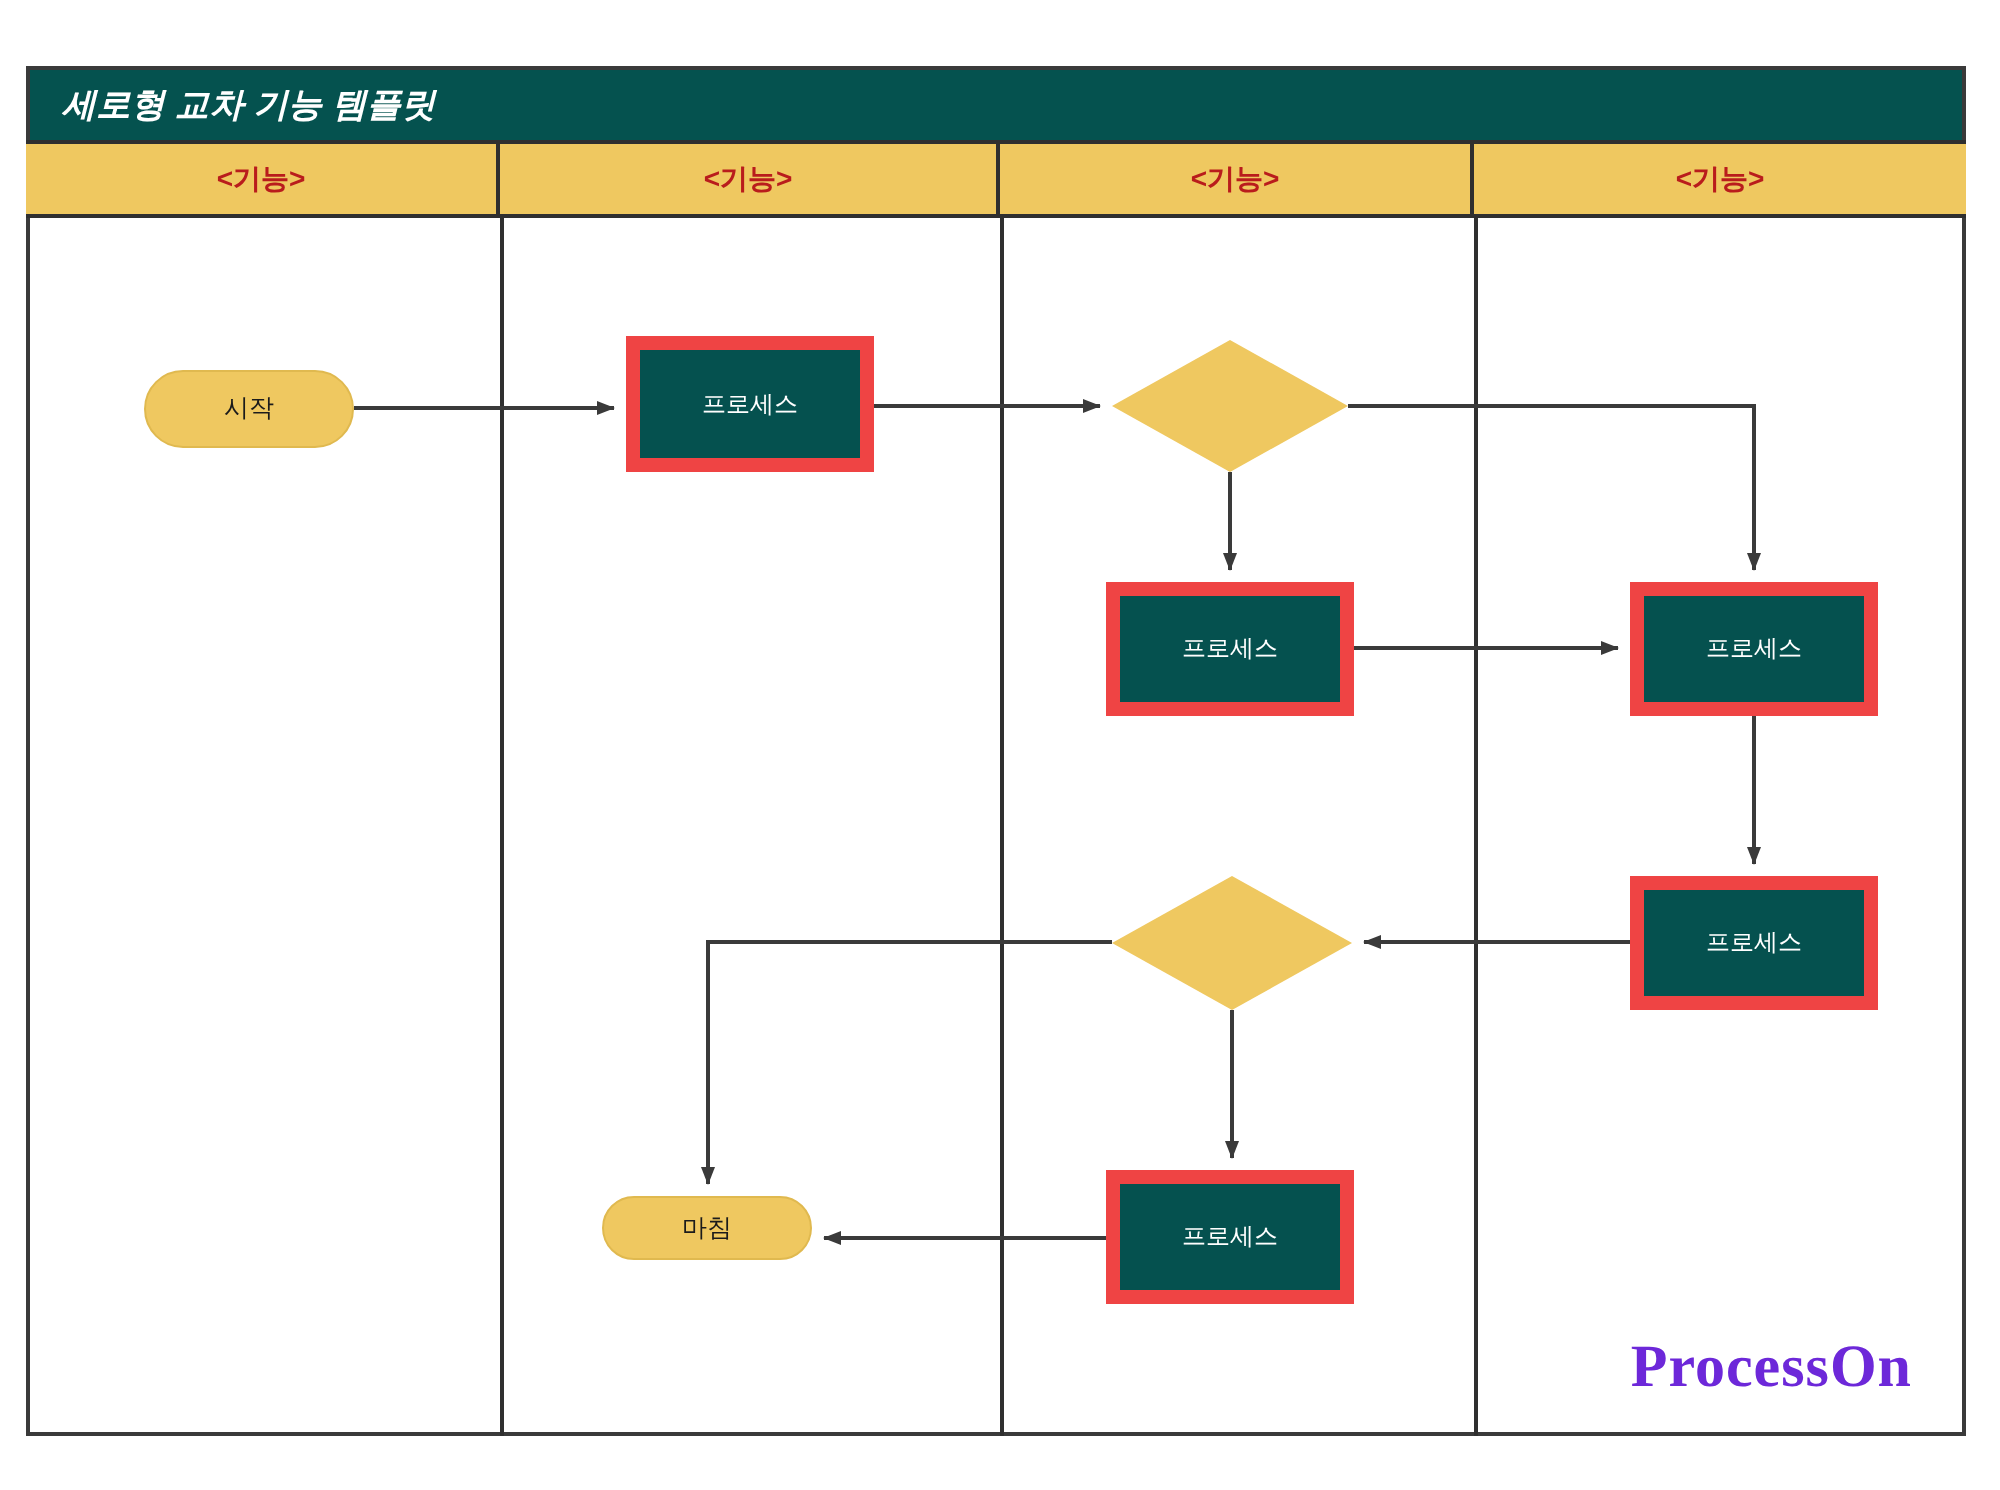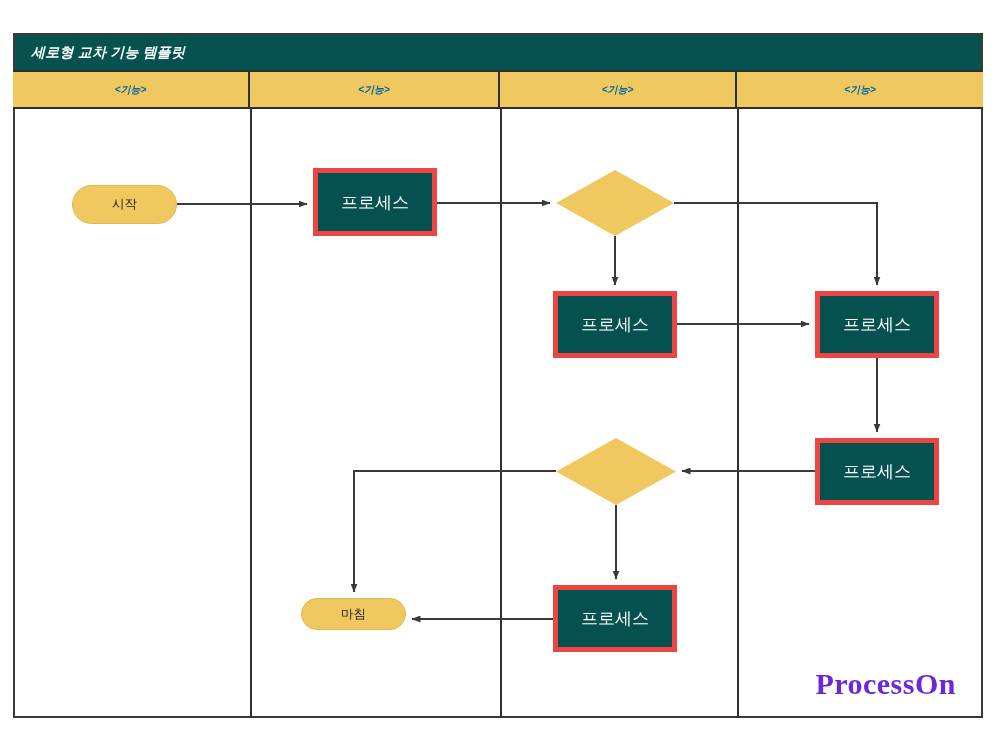--- a/index.html
+++ b/index.html
@@ -39,21 +39,21 @@
     height: 37px;
     background: #05524F;
     box-sizing: border-box;
     border: 2px solid #3a3a3a;
     border-bottom: none;
     display: flex;
     align-items: center;
   }
   .title-text {
     color: #ffffff;
-    font-size: 14px;
+    font-size: 17px;
     font-weight: bold;
     font-style: italic;
     letter-spacing: 0.2px;
     padding-left: 16px;
     white-space: nowrap;
   }
 
   
   .lane-header {
     position: absolute;
@@ -70,24 +70,23 @@
     background: #EFC860;
     display: flex;
     align-items: center;
     justify-content: center;
     box-sizing: border-box;
     border-right: 2px solid #2f2f2f;
     height: 100%;
   }
   .lane-head:last-child { border-right: none; }
   .lane-head-text {
-    font-size: 10px;
+    font-size: 14px;
     font-weight: bold;
-    font-style: italic;
-    color: #0369a1;
+    color: #b91c1c;
     white-space: nowrap;
   }
 
   
   .lane-divider {
     position: absolute;
     top: 109px;
     width: 2px;
     height: 609px;
     background: #2f2f2f;
@@ -97,23 +96,23 @@
   .node {
     position: absolute;
     display: flex;
     align-items: center;
     justify-content: center;
     box-sizing: border-box;
     text-align: center;
   }
   .node-process {
     background: #05514F;
-    border: 5px solid #ef4444;
+    border: 7px solid #ef4444;
     color: #ffffff;
-    font-size: 17px;
+    font-size: 12px;
   }
   .node-terminator {
     background: #EFC860;
     border: 1px solid #e0b94f;
     border-radius: 22px;
     color: #1b1b1b;
     font-size: 12.5px;
   }
   .node-decision {
     background: transparent;

